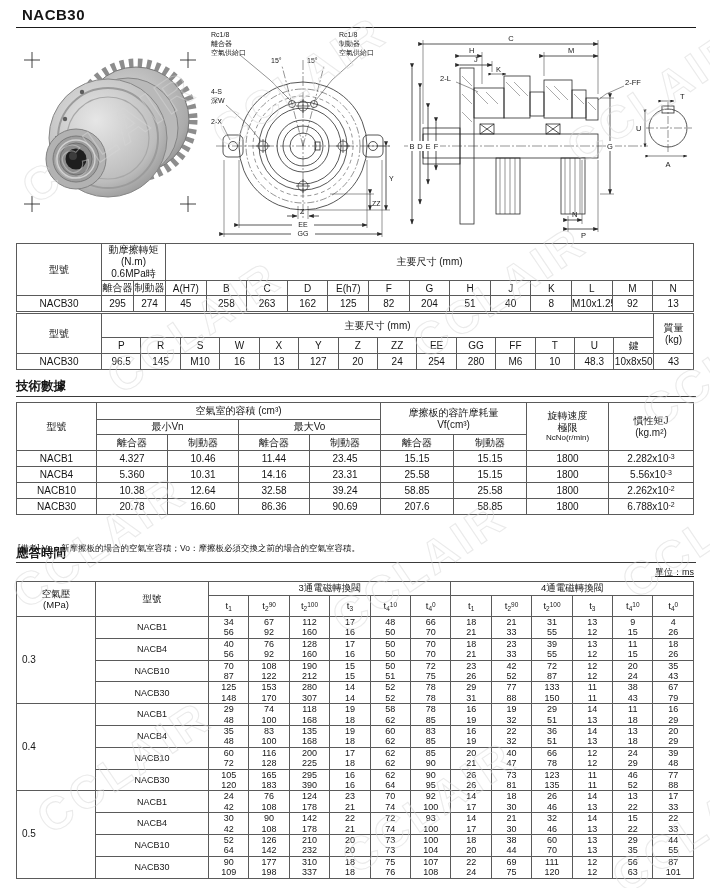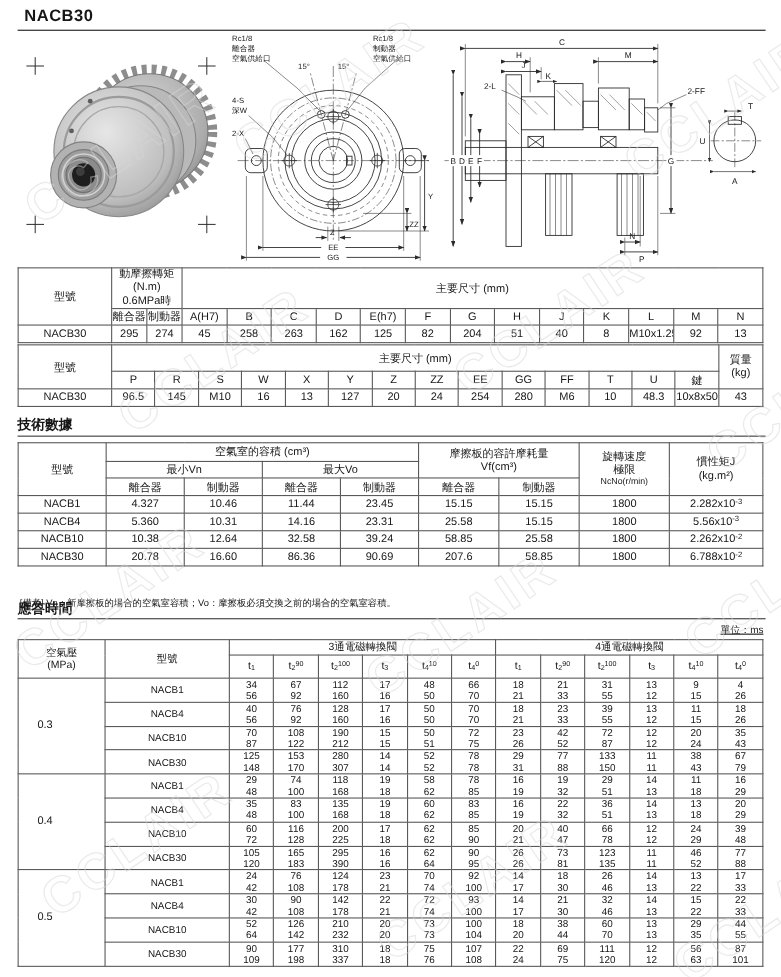--- a/index.html
+++ b/index.html
@@ -50,21 +50,21 @@
   #tech-note { position:absolute; top:543px; left:18px; font-size:8.5px; z-index:2; }
 
   #resp-head { top:545px;text-align:right; }
   #resp-rule { position:absolute; top:562px; left:16px; width:680px; border-top:1px solid #3a3a3a; z-index:2; }
   #unit-label { position:absolute; top:566px; right:16px; font-size:9px; z-index:2;text-decoration:underline; }
 
   #resp-table { top:581px; font-size:9.5px; }
   #resp-table thead tr:nth-child(1) th { height:14px; }
   #resp-table thead tr:nth-child(2) th { height:21px; }
   #resp-table tbody td { height:21.8px; font-size:9px; line-height:10.3px; }
-  #resp-table .pressure-cell { text-align:left; padding-left:17px; font-size:10px; }
+  #resp-table .pressure-cell { text-align:left; padding-left:5px; font-size:10px; }
   #resp-table sub { font-size:6.5px; vertical-align:-1.5px; }
   #resp-table sup { font-size:6.5px; vertical-align:2.5px; }
 </style>
 </head>
 <body>
 
 <div class="wm-layer">
   <span class="wm" style="left:10px;top:110px">CCLAIR</span>
   <span class="wm" style="left:200px;top:55px">CCLAIR</span>
   <span class="wm" style="left:555px;top:70px">CCLAIR</span>

